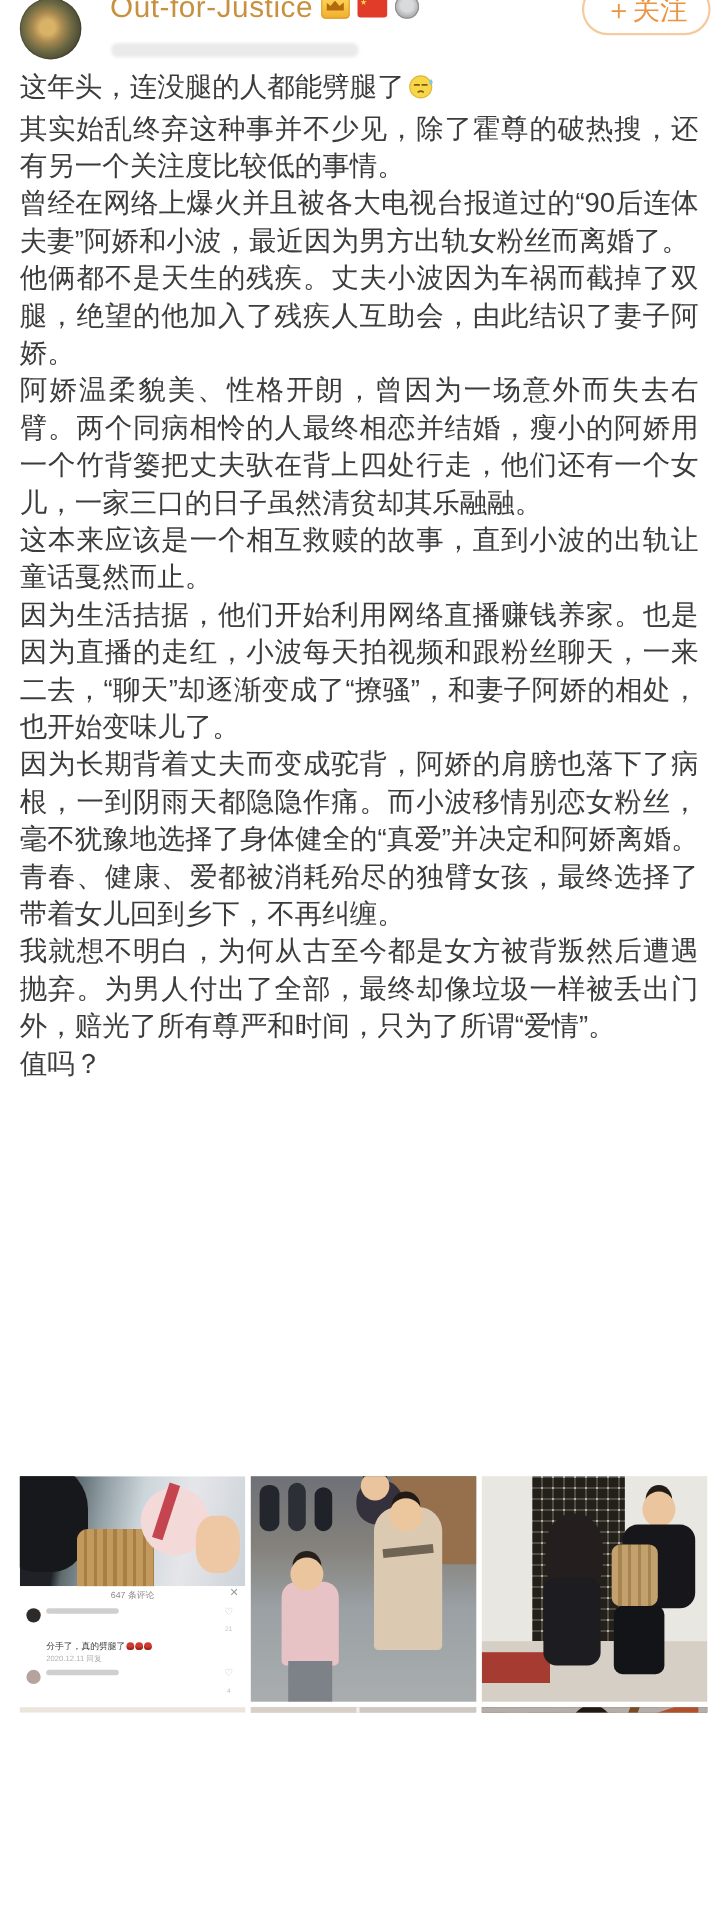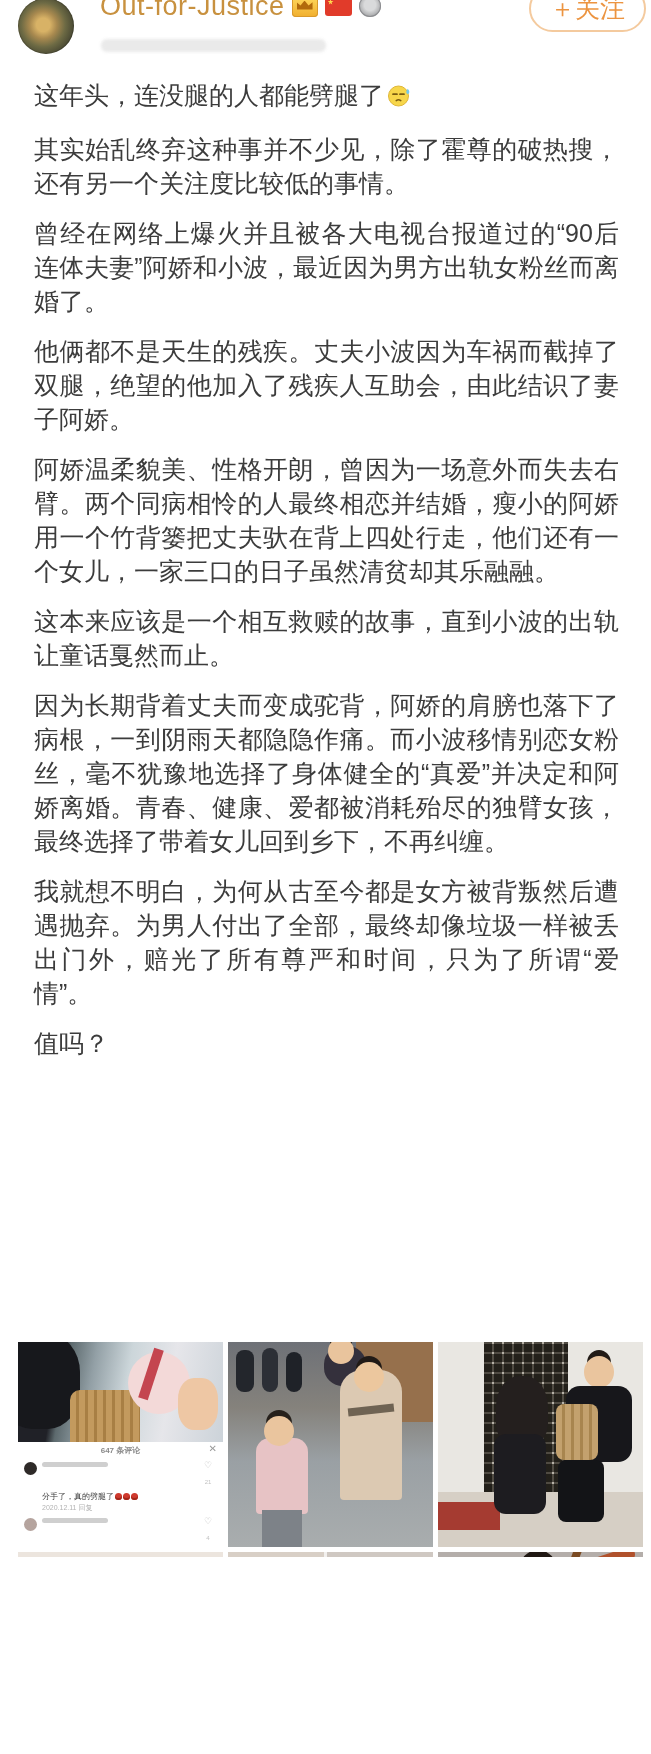--- a/index.html
+++ b/index.html
@@ -21,41 +21,41 @@
     clip-path:polygon(50% 0,61% 35%,98% 35%,68% 57%,79% 91%,50% 70%,21% 91%,32% 57%,2% 35%,39% 35%);}
   .b-gray{width:22px;height:22px;border-radius:50%;background:radial-gradient(circle at 50% 45%, #d9dadb 0 35%, #a7a8aa 70%, #909194 100%);
     box-shadow:inset 0 0 0 1px #8c8d90;}
   .meta-blur{position:absolute;left:101px;top:39px;width:225px;height:13px;border-radius:6px;
     background:#d9d9d9;opacity:.55;filter:blur(1.5px);}
   .follow{position:absolute;right:5px;top:-15px;height:47px;padding:0 19px;background:#fff;
     border:2px solid #f4ca9e;border-radius:24px;color:#ec9440;font-size:25px;
     font-family:inherit;display:flex;align-items:center;}
   
   .content{position:absolute;left:18px;right:16px;top:62px;color:#3c3c3c;font-size:25px;line-height:34px;}
-  .content p{margin:16px;padding:0;text-align:justify;}
+  .content p{margin:0;padding:0;text-align:justify;}
   .first{padding-top:14px;}
   .emoji{display:inline-block;vertical-align:-4px;margin-left:3px;}
   .mtA{margin-top:28px;}  
   .mtB{margin-top:32px;}  
   .mtC{margin-top:30px;}
   .mtD{margin-top:24px;}
   .mtE{margin-top:28px;}
   .mtF{margin-top:32px;}
   
   .grid{position:absolute;left:18px;top:1342px;width:625px;display:grid;
     grid-template-columns:205px 205px 205px;grid-auto-rows:205px;gap:5px;}
   .tile{position:relative;margin:0;overflow:hidden;background:#ddd;}
   .s{position:absolute;display:block;}
   
   .t1{background:#fff;}
   .t1-photo{position:absolute;left:0;top:0;right:0;height:100px;
     background:linear-gradient(100deg,#202127 0%,#202127 20%,#5d6a6e 24%,#93a0a6 36%,#ccd6da 52%,#e6e6ea 72%,#ccd3d9 100%);}
   .t1-panel{position:absolute;left:0;top:100px;right:0;bottom:0;background:#fff;}
   .cp-head{height:16px;display:flex;align-items:center;justify-content:center;position:relative;
-    color:#8a8a8a;font-size:8px;font-weight:bold;}
+    color:#8a8a8a;font-size:8px;}
   .cp-close{position:absolute;right:6px;top:2px;color:#9a9a9a;font-size:10px;line-height:10px;}
   .crow{display:flex;padding:2px 6px 1px 6px;}
   .cava{width:13px;height:13px;border-radius:50%;flex:0 0 13px;margin-right:5px;margin-top:2px;}
   .cbody{flex:1;min-width:0;}
   .nbar{display:block;width:66px;height:5px;border-radius:3px;background:#cfcfcf;margin:2px 0 2px;}
   .ctext{font-size:8px;line-height:10px;color:#383838;white-space:nowrap;overflow:hidden;margin-top:25px;}
   .cmeta{font-size:7px;color:#b3b3b3;margin-top:1px;}
   .edot{display:inline-block;width:7px;height:7px;border-radius:50%;vertical-align:-1px;margin-left:1px;}
   .edot.r{background:#cf3a2e;box-shadow:inset 0 -2px 0 #a32619;}
   .edot.o{background:#e89b38;box-shadow:inset 0 -2px 0 #c0761c;}
@@ -95,20 +95,21 @@
             <path d="M6 11.2 h4" stroke="#7a5c10" stroke-width="1.7" stroke-linecap="round" fill="none"></path>
             <path d="M13 11.2 h4" stroke="#7a5c10" stroke-width="1.7" stroke-linecap="round" fill="none"></path>
             <path d="M9.2 17.6 q2.3 -1.6 4.6 0" stroke="#7a5c10" stroke-width="1.5" fill="none" stroke-linecap="round"></path>
             <path d="M20.8 5.8 q3.1 3.6 0 5.4 q-3.1 -1.8 0 -5.4" fill="#74c9ec"></path>
           </svg></span></p>
     <p class="mtA">其实始乱终弃这种事并不少见，除了霍尊的破热搜，还有另一个关注度比较低的事情。</p>
     <p>曾经在网络上爆火并且被各大电视台报道过的“90后连体夫妻”阿娇和小波，最近因为男方出轨女粉丝而离婚了。</p>
     <p class="mtB">他俩都不是天生的残疾。丈夫小波因为车祸而截掉了双腿，绝望的他加入了残疾人互助会，由此结识了妻子阿娇。</p>
     <p>阿娇温柔貌美、性格开朗，曾因为一场意外而失去右臂。两个同病相怜的人最终相恋并结婚，瘦小的阿娇用一个竹背篓把丈夫驮在背上四处行走，他们还有一个女儿，一家三口的日子虽然清贫却其乐融融。</p>
     <p class="mtC">这本来应该是一个相互救赎的故事，直到小波的出轨让童话戛然而止。</p>
+    <p>因为生活拮据，他们开始利用网络直播赚钱养家。也是因为直播的走红，小波每天拍视频和跟粉丝聊天，一来二去，“聊天”却逐渐变成了“撩骚”，和妻子阿娇的相处，也开始变味儿了。</p>
     <p class="mtD">因为长期背着丈夫而变成驼背，阿娇的肩膀也落下了病根，一到阴雨天都隐隐作痛。而小波移情别恋女粉丝，毫不犹豫地选择了身体健全的“真爱”并决定和阿娇离婚。青春、健康、爱都被消耗殆尽的独臂女孩，最终选择了带着女儿回到乡下，不再纠缠。</p>
     <p class="mtE">我就想不明白，为何从古至今都是女方被背叛然后遭遇抛弃。为男人付出了全部，最终却像垃圾一样被丢出门外，赔光了所有尊严和时间，只为了所谓“爱情”。</p>
     <p>值吗？</p>
   </main>
 
   <section class="grid">
 
     <figure class="tile t1">
       <div class="t1-photo">
         <i class="s" style="left:-18px;top:-8px;width:80px;height:95px;border-radius:40%;background:#17181c;"></i>

